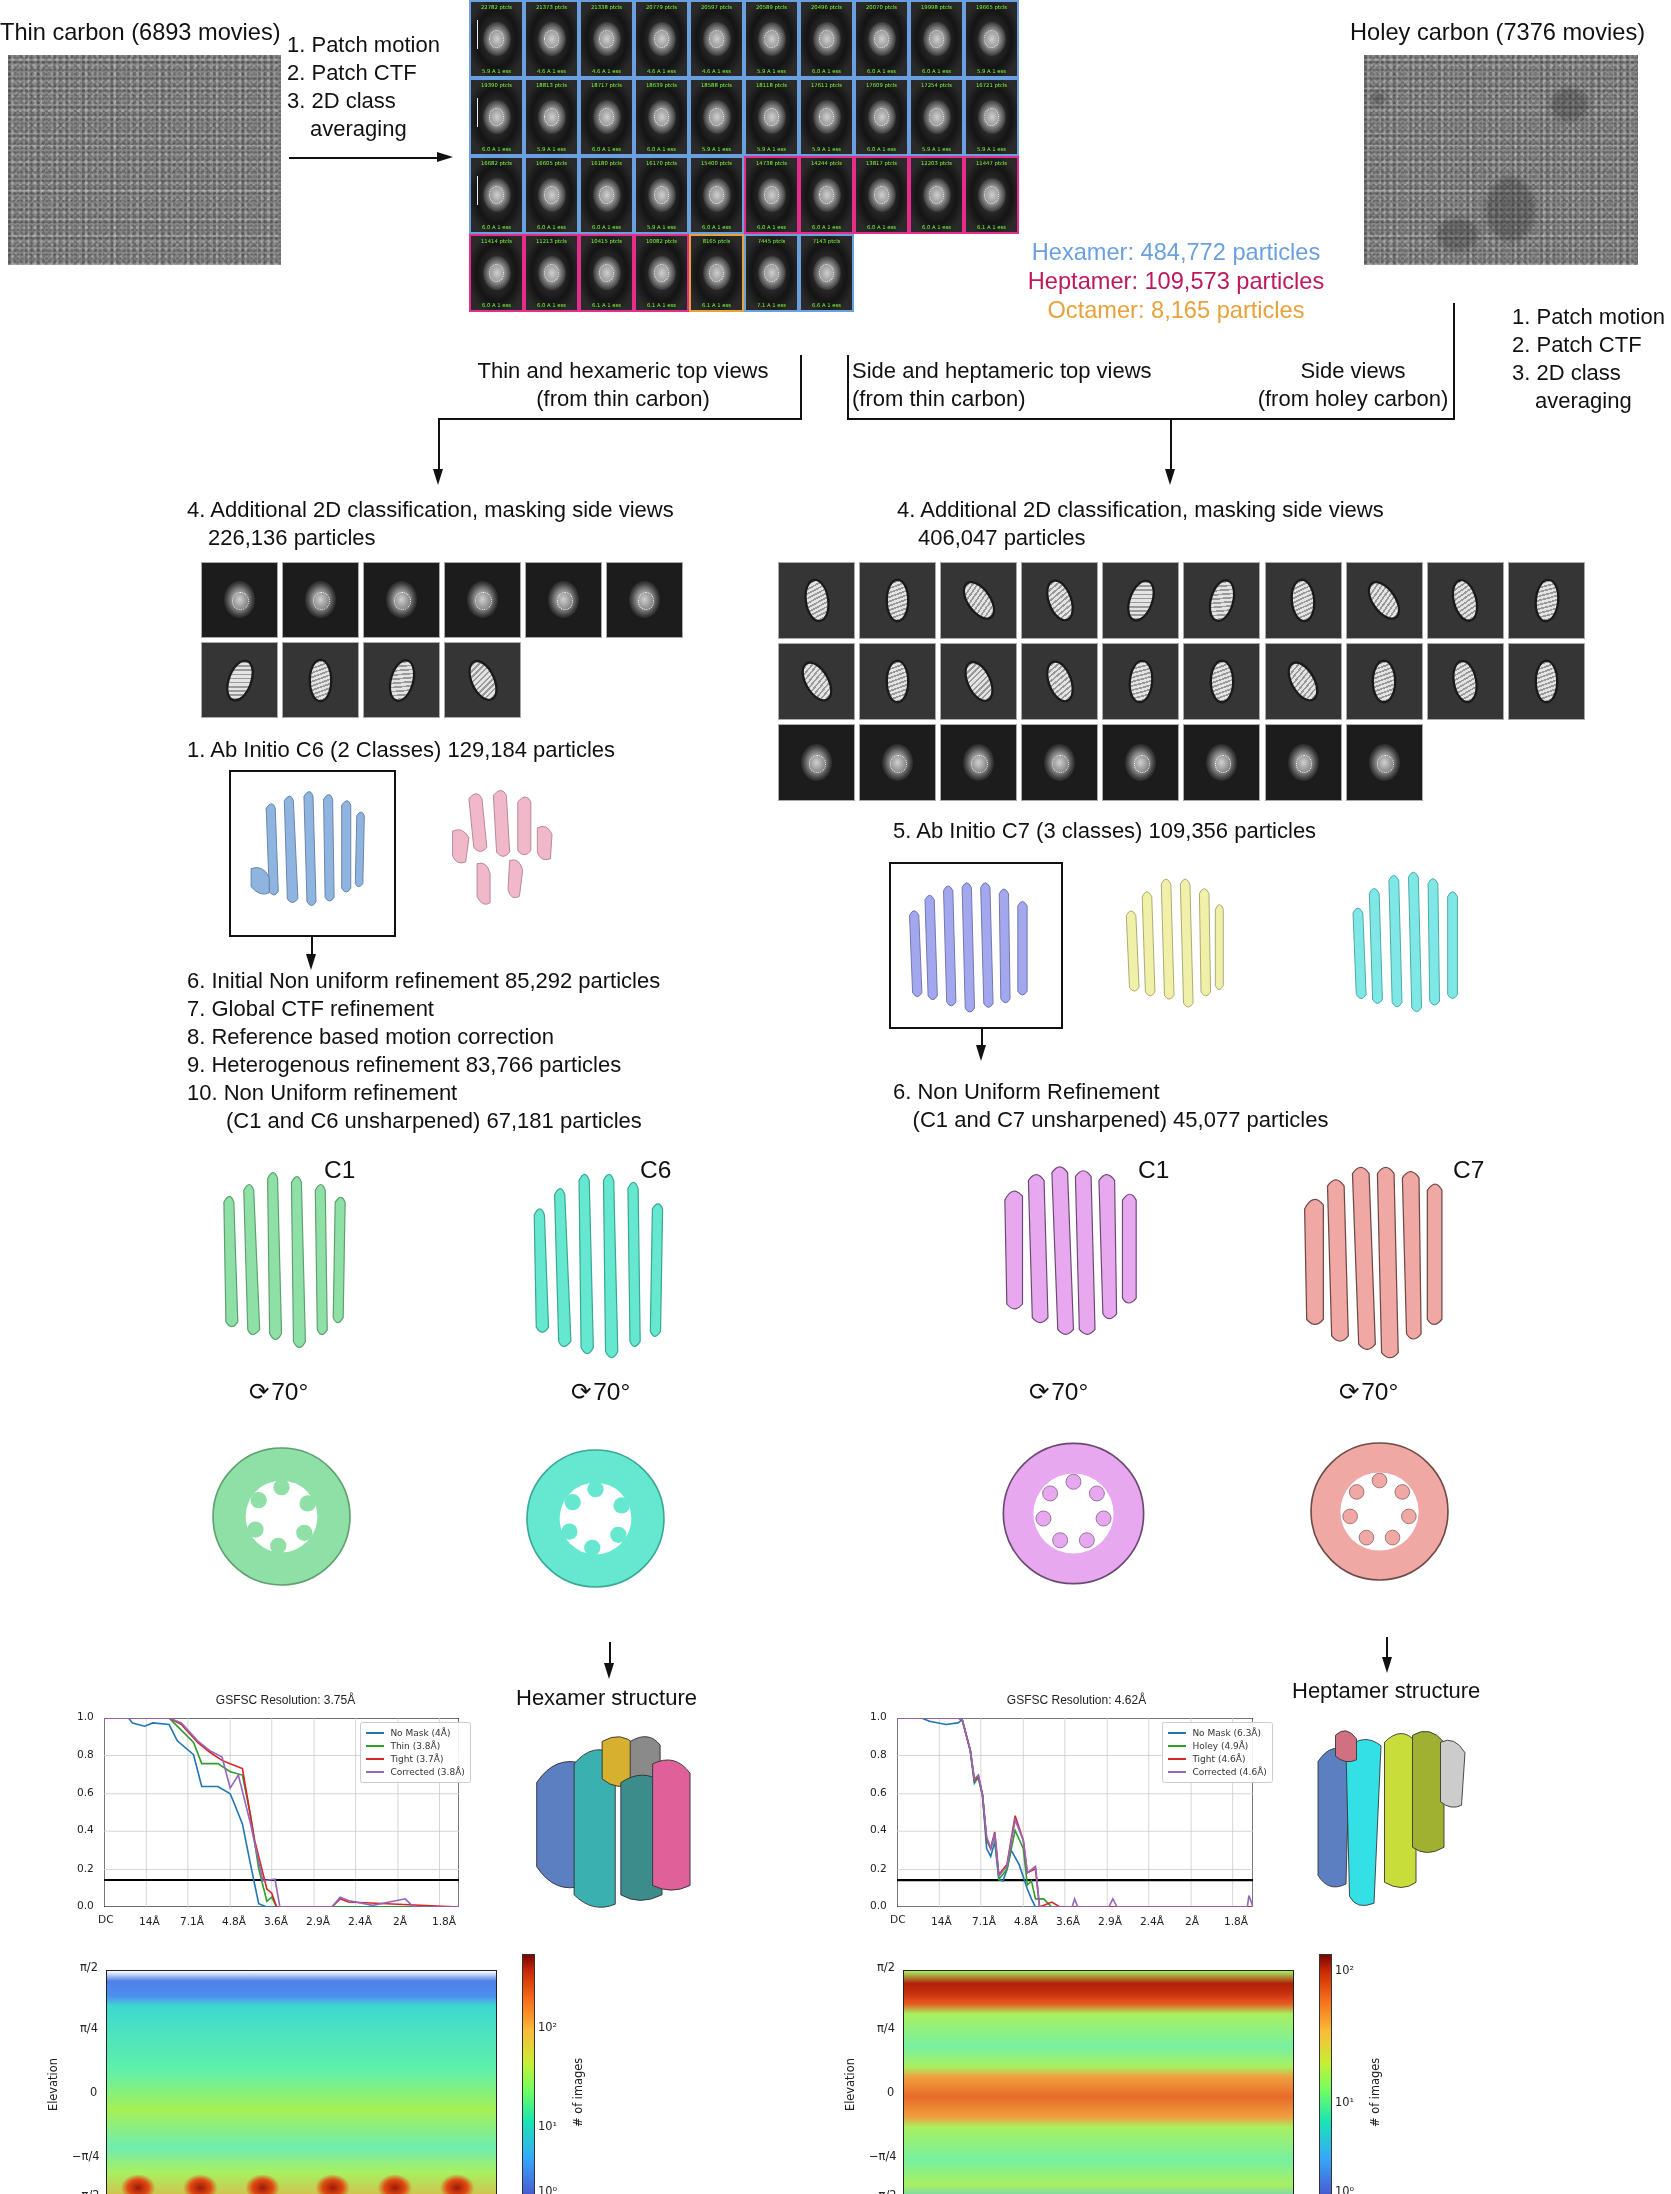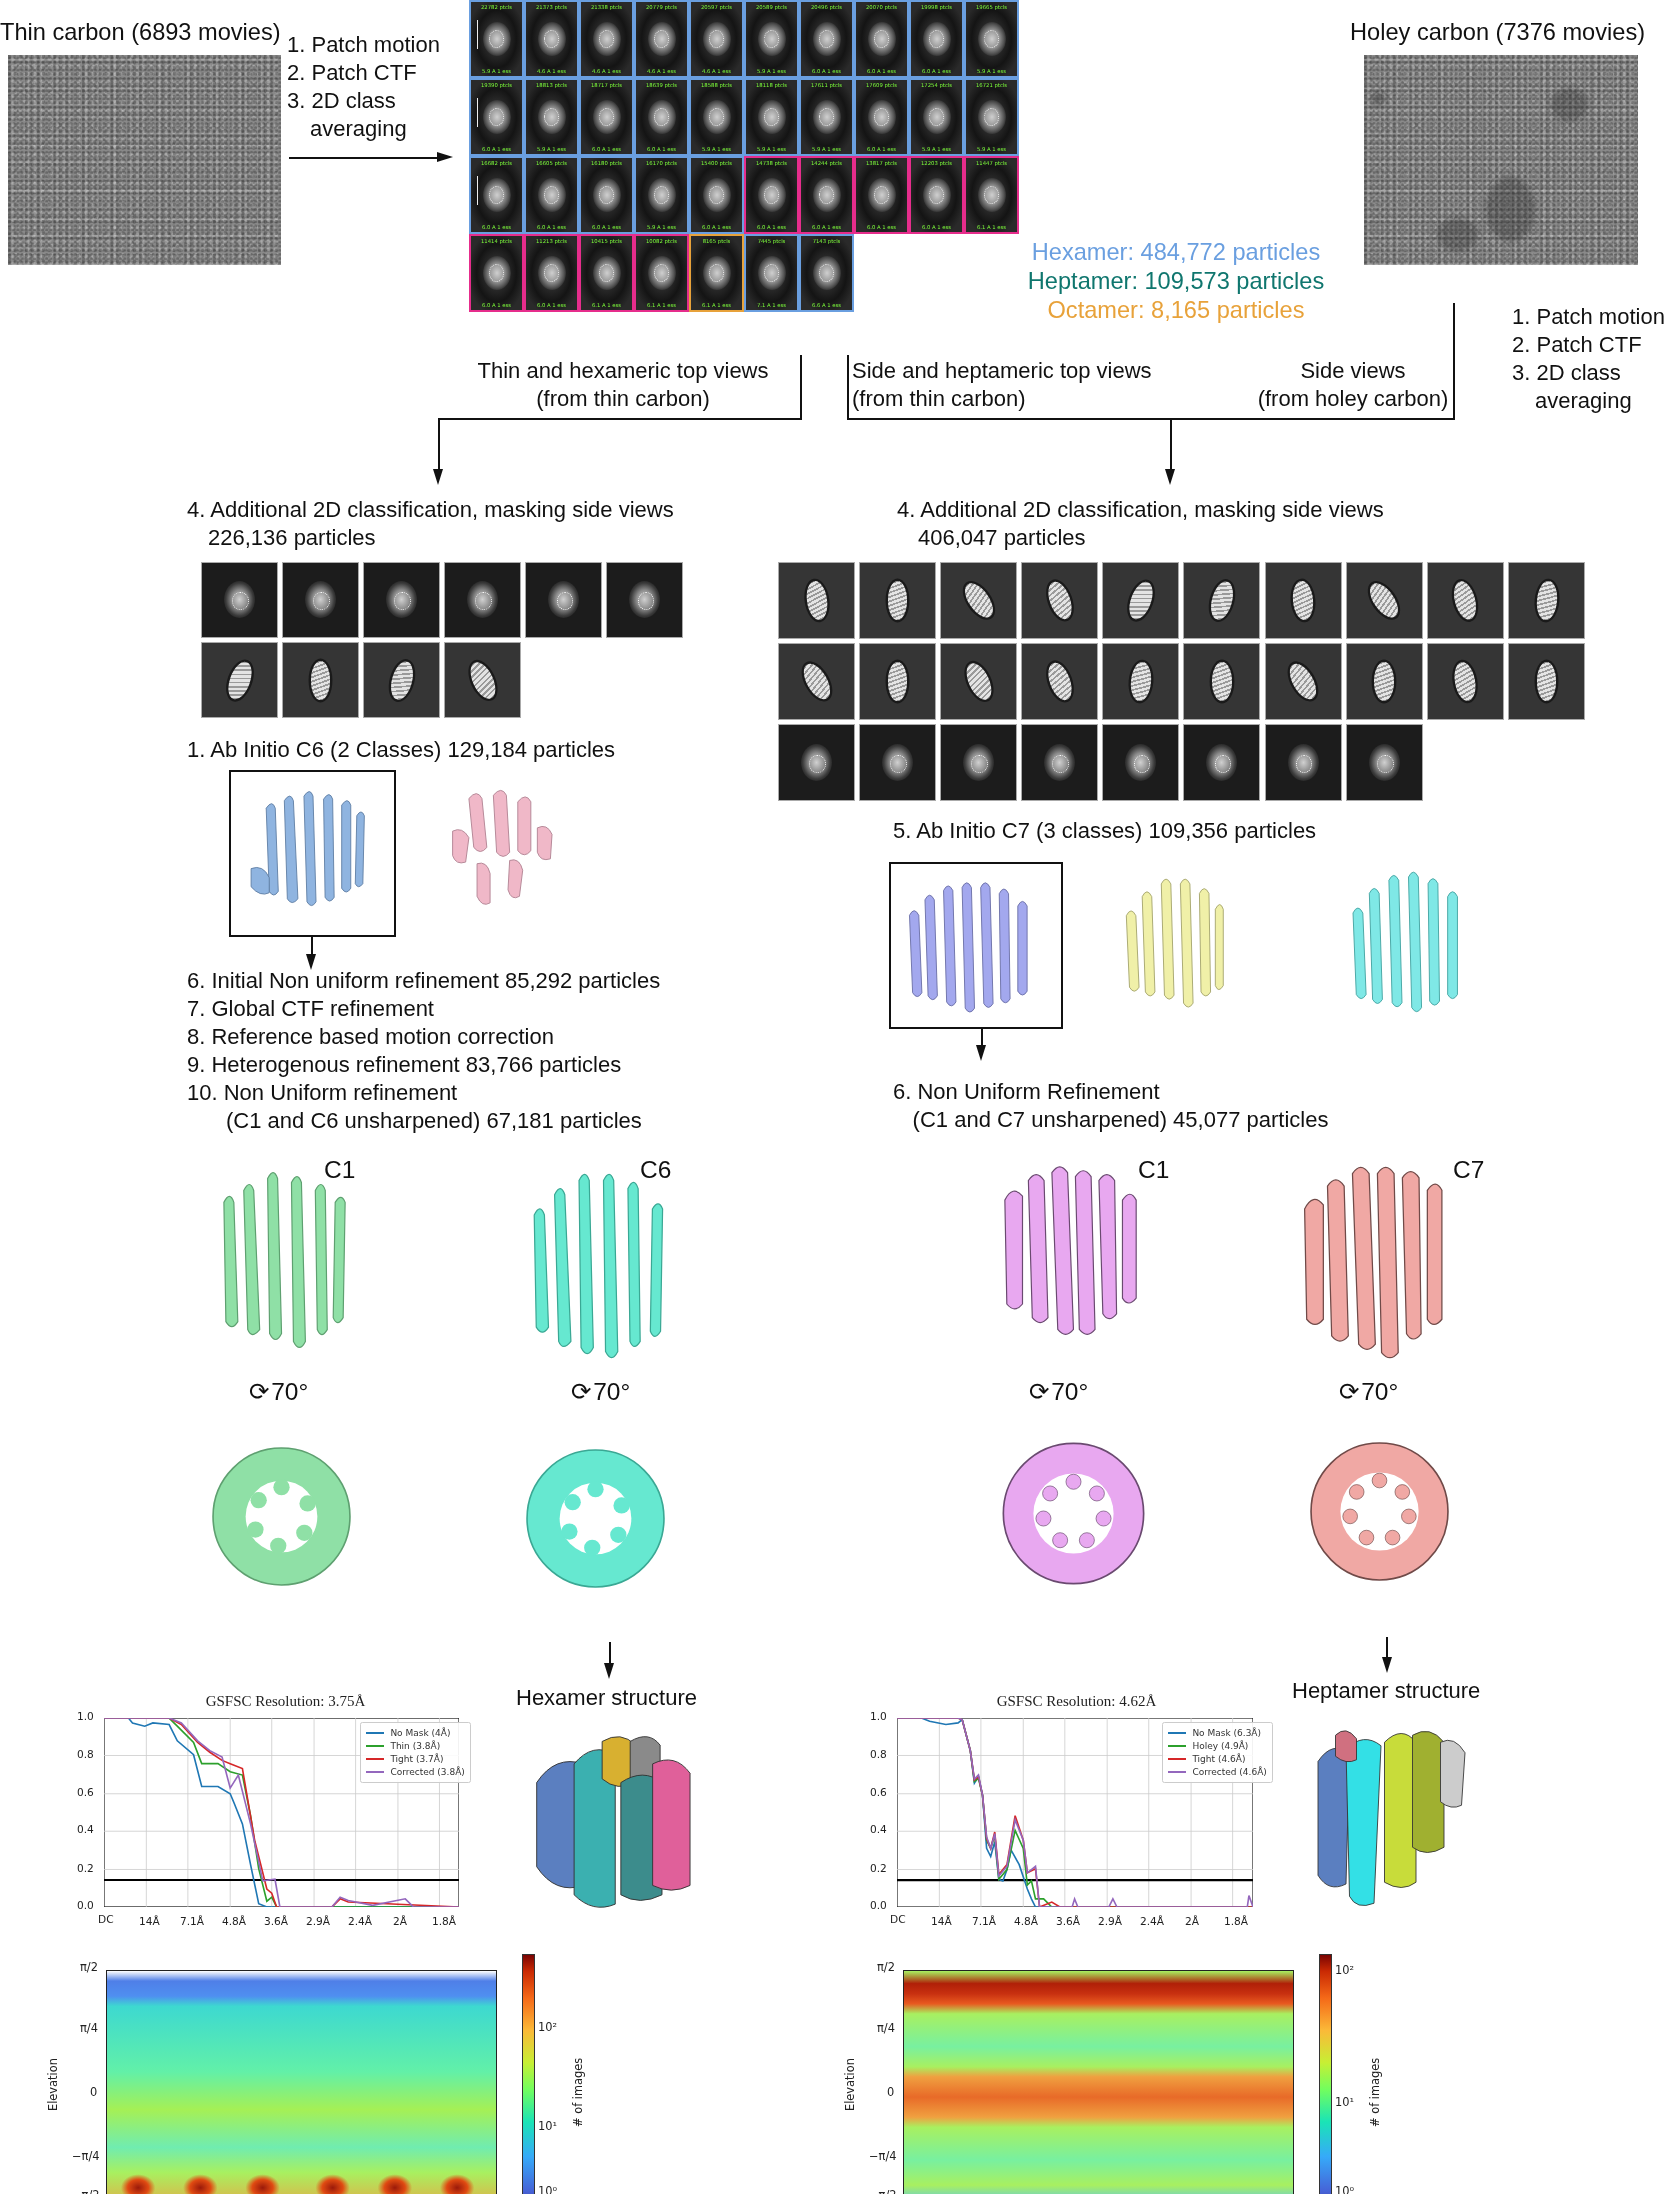--- a/index.html
+++ b/index.html
@@ -47,21 +47,21 @@
 
   .box { position: absolute; border: 2.4px solid #111; }
 
   
   .map { position: absolute; }
   .map svg { width: 100%; height: 100%; }
 
   .rot { position: absolute; font-size: 24.5px; line-height: 28px; display: flex; align-items: center; gap: 1.6px; }
 
   
-  .fsc-title { position: absolute; font-family: Liberation Serif, serif; font-size: 15px; color: #222; text-align: center; }
+  .fsc-title { position: absolute; font-family: Liberation Sans, sans-serif; font-size: 12px; color: #222; text-align: center; }
   .fsc-axis-lbl { position: absolute; font-family: "DejaVu Sans", sans-serif; font-size: 10.6px; color: #222; }
   .legend { position: absolute; background: rgba(255,255,255,.9); border: 0.8px solid #ccc; border-radius: 2.4px; padding: 3.3px 4.9px; font-family: "DejaVu Sans", sans-serif; font-size: 9px; color: #333; }
   .legend-row { display: flex; align-items: center; gap: 6.5px; height: 13px; white-space: nowrap; }
   .legend-swatch { width: 18px; height: 1.6px; }
 
   .hm-lbl { position: absolute; font-family: "DejaVu Sans", sans-serif; font-size: 11.4px; color: #222; white-space: nowrap; }
   .cbar { position: absolute; width: 13px; border: 0.8px solid #333;
     background: linear-gradient(to top, #30123b 0%, #4662d7 12%, #36aaf9 25%, #1ae4b6 38%, #72fe5e 50%, #c7ef34 60%, #fbb938 72%, #f56918 84%, #c92903 94%, #7a0403 100%); }
 </style>
 </head>
@@ -301,21 +301,21 @@
     <div class="cls hex">
       <div class="halo"></div>
       <div class="glow"></div>
       <div class="ptcl">7143 ptcls</div>
       <div class="res">6.6 A 1 ess</div>
     </div>
   </div>
 
 <div class="abs" style="left:1025px; top:238px; text-align:center; width:302px;">
   <div style="font-size:23.6px; line-height:29px; color:#6a9fe0;">Hexamer: 484,772 particles</div>
-  <div style="font-size:23.6px; line-height:29px; color:#0f766e;">Heptamer: 109,573 particles</div>
+  <div style="font-size:23.6px; line-height:29px; color:#be185d;">Heptamer: 109,573 particles</div>
   <div style="font-size:23.6px; line-height:29px; color:#e8a23a;">Octamer: 8,165 particles</div>
 </div>
 
 <div class="abs txt-lg" style="left:1350px; top:18px;">Holey carbon (7376 movies)</div>
 <div class="abs micrograph" style="left:1364px; top:55px; width:274px; height:210px; overflow:hidden;">
   <div class="holey-blob" style="left:8.2px; top:37px; width:13px; height:13px;"></div>
   <div class="holey-blob" style="left:187px; top:33px; width:37px; height:33px;"></div>
   <div class="holey-blob" style="left:122px; top:122px; width:49px; height:65px;"></div>
   <div class="holey-blob" style="left:73px; top:163px; width:41px; height:33px;"></div>
 </div>

